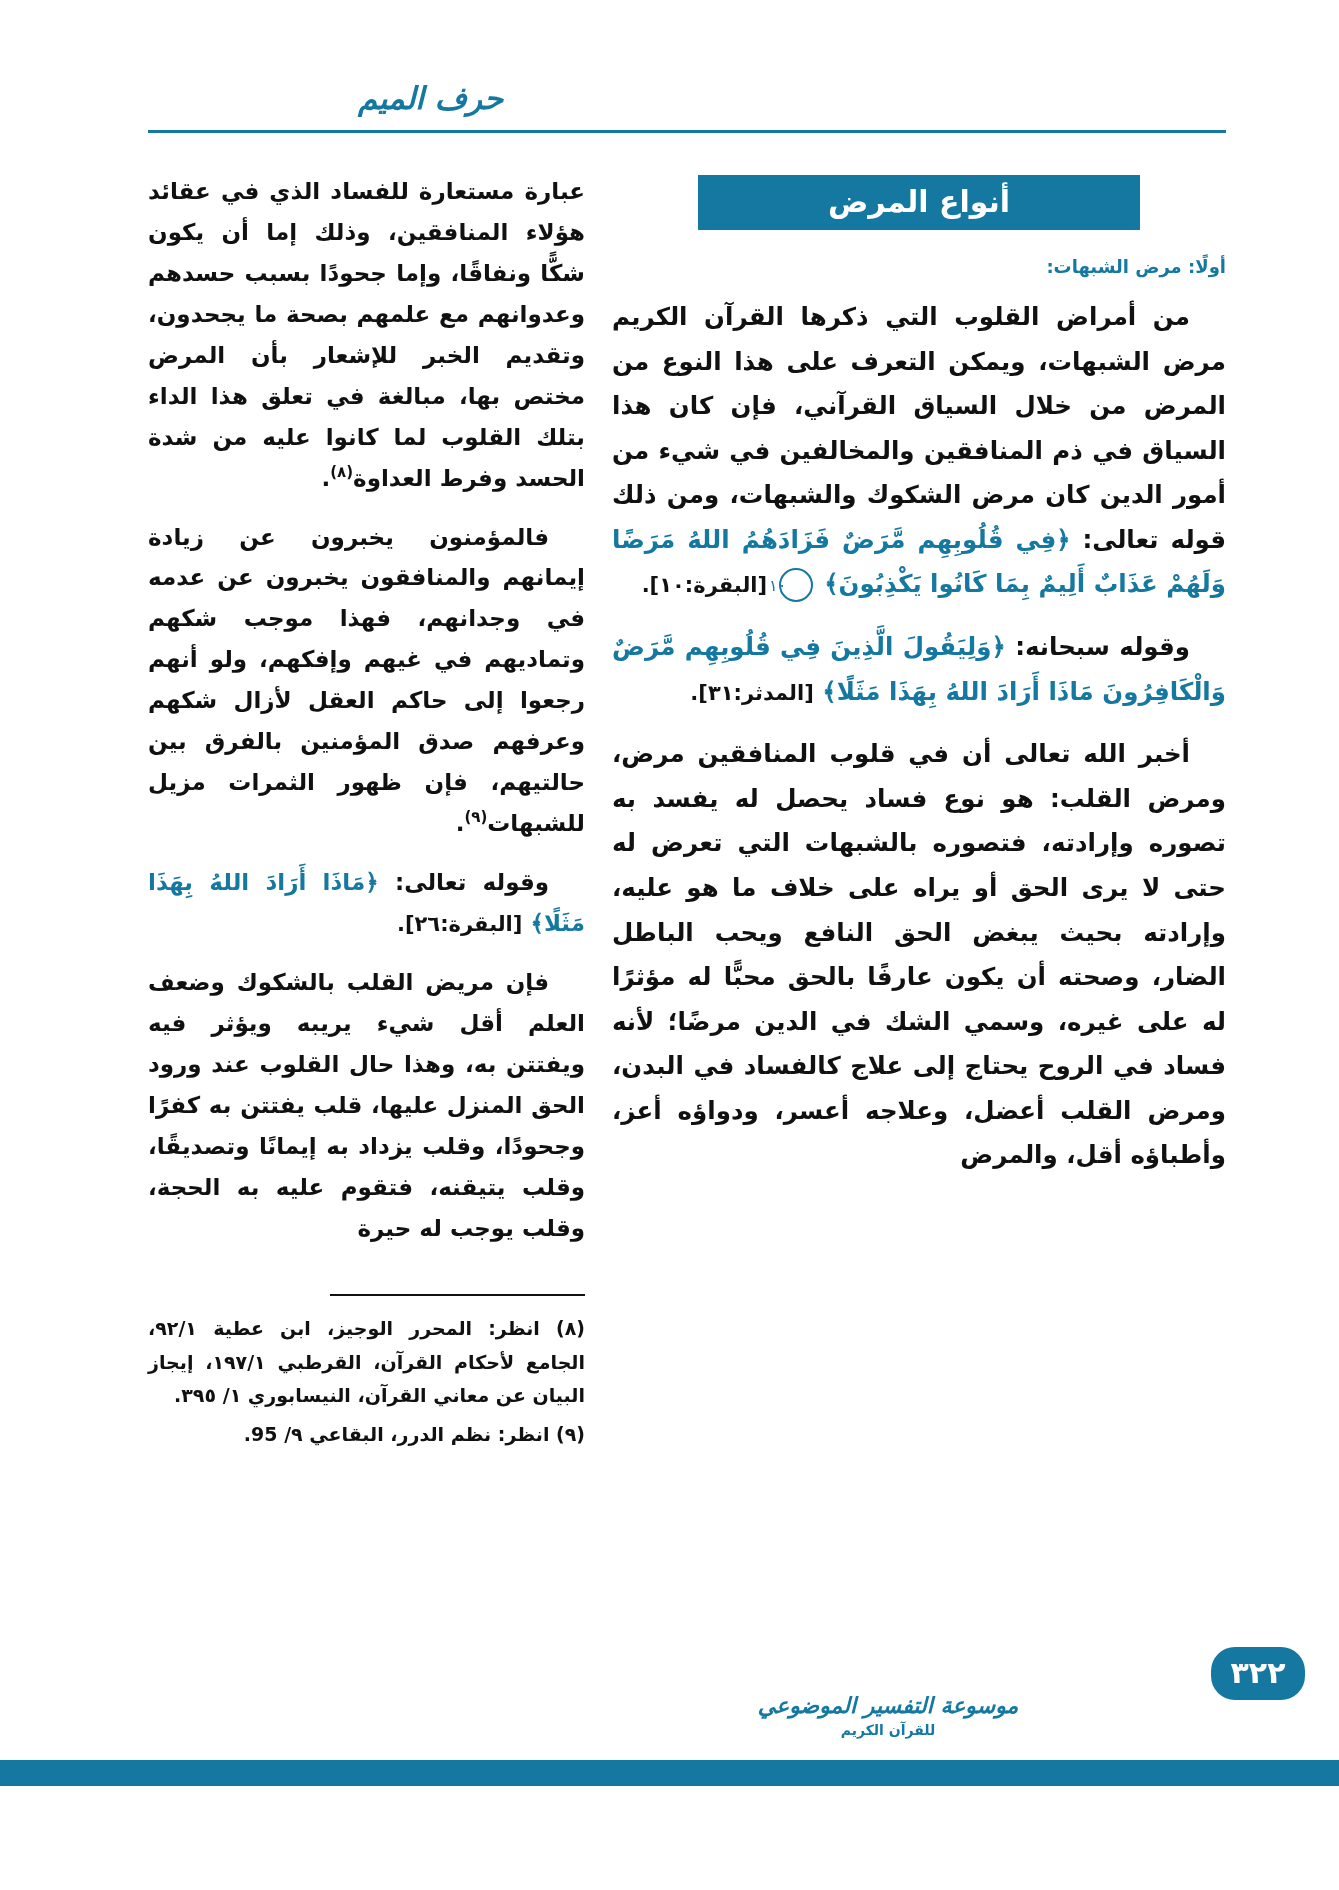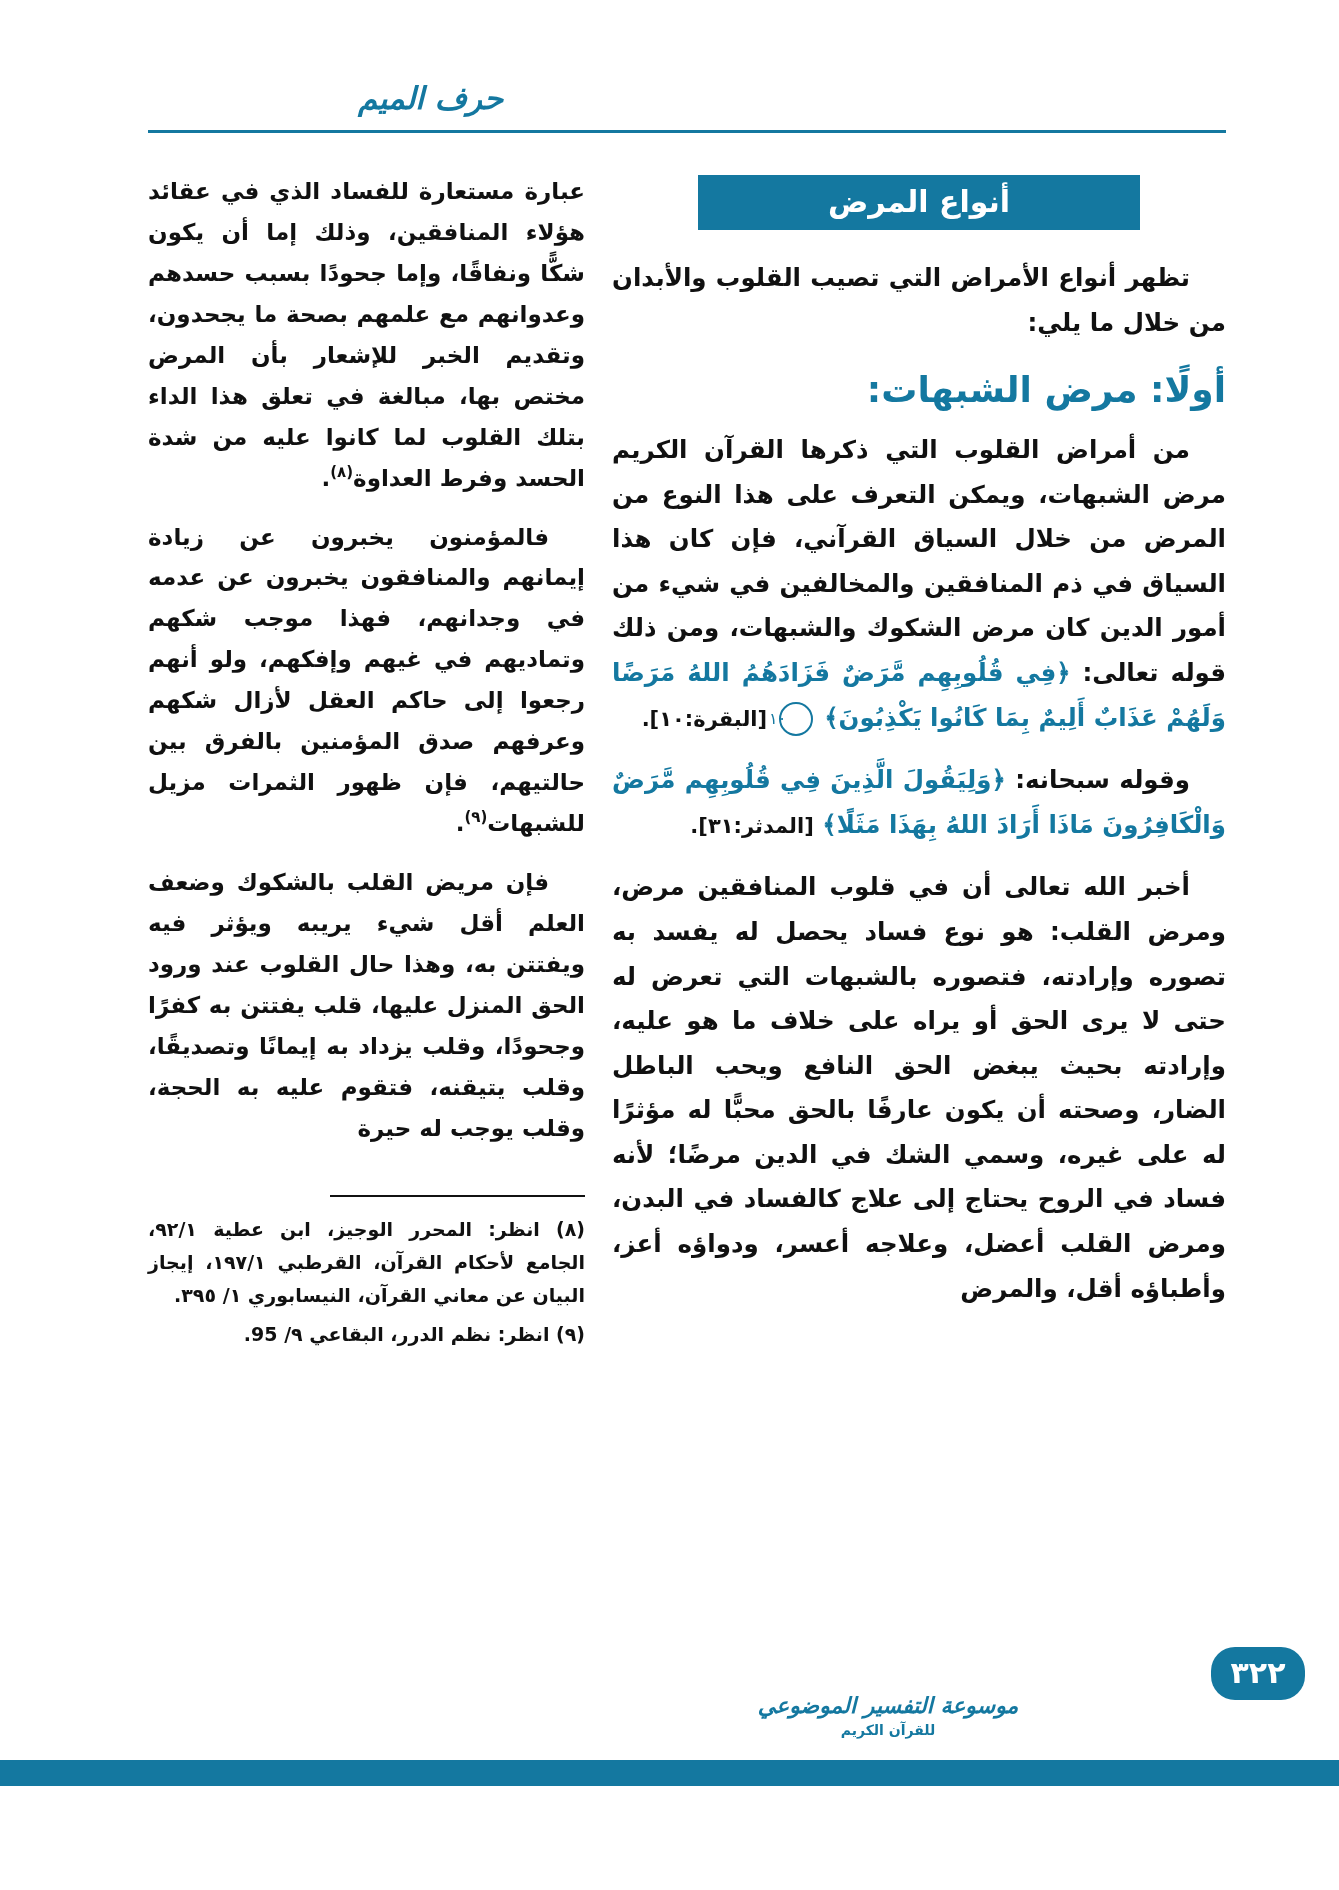--- a/index.html
+++ b/index.html
@@ -60,21 +60,21 @@
     line-height: 1.82;
     text-align: justify;
     text-align-last: right;
     margin-bottom: 18px;
   }
   .col-side .body { font-size: 23px; line-height: 1.78; }
   .indent { text-indent: 36px; }
 
   .subheading {
     color: var(--accent);
-    font-size: 36px;
+    font-size: 18px;
     font-weight: bold;
     margin: 24px 0 18px;
   }
 
   .verse {
     color: var(--accent);
     font-weight: bold;
   }
   .ref {
     color: #111111;
@@ -163,21 +163,20 @@
     <div class="header-rule"></div>
   </header>
 
   <main class="content">
 
     <section class="col col-main">
       <div class="banner">
         <span class="banner-text">أنواع المرض</span>
       </div>
 
-      <p class="body indent">تظهر أنواع الأمراض التي تصيب القلوب والأبدان من خلال ما يلي:</p>
 
       <p class="subheading">أولًا: مرض الشبهات:</p>
 
       <p class="body indent">
         <span>من أمراض القلوب التي ذكرها القرآن الكريم مرض الشبهات، ويمكن التعرف على هذا النوع من المرض من خلال السياق القرآني، فإن كان هذا السياق في ذم المنافقين والمخالفين في شيء من أمور الدين كان مرض الشكوك والشبهات، ومن ذلك قوله تعالى:</span>
         <span class="verse">﴿فِي قُلُوبِهِم مَّرَضٌ فَزَادَهُمُ اللهُ مَرَضًا وَلَهُمْ عَذَابٌ أَلِيمٌ بِمَا كَانُوا يَكْذِبُونَ﴾</span>
         <span class="ayah-num">١٠</span>
         <span class="ref">[البقرة:١٠].</span>
       </p>
 
@@ -188,20 +187,25 @@
       </p>
 
       <p class="body indent">أخبر الله تعالى أن في قلوب المنافقين مرض، ومرض القلب: هو نوع فساد يحصل له يفسد به تصوره وإرادته، فتصوره بالشبهات التي تعرض له حتى لا يرى الحق أو يراه على خلاف ما هو عليه، وإرادته بحيث يبغض الحق النافع ويحب الباطل الضار، وصحته أن يكون عارفًا بالحق محبًّا له مؤثرًا له على غيره، وسمي الشك في الدين مرضًا؛ لأنه فساد في الروح يحتاج إلى علاج كالفساد في البدن، ومرض القلب أعضل، وعلاجه أعسر، ودواؤه أعز، وأطباؤه أقل، والمرض</p>
     </section>
 
     <section class="col col-side">
       <p class="body"><span>عبارة مستعارة للفساد الذي في عقائد هؤلاء المنافقين، وذلك إما أن يكون شكًّا ونفاقًا، وإما جحودًا بسبب حسدهم وعدوانهم مع علمهم بصحة ما يجحدون، وتقديم الخبر للإشعار بأن المرض مختص بها، مبالغة في تعلق هذا الداء بتلك القلوب لما كانوا عليه من شدة الحسد وفرط العداوة</span><sup class="note">(٨)</sup><span>.</span></p>
 
       <p class="body indent"><span>فالمؤمنون يخبرون عن زيادة إيمانهم والمنافقون يخبرون عن عدمه في وجدانهم، فهذا موجب شكهم وتماديهم في غيهم وإفكهم، ولو أنهم رجعوا إلى حاكم العقل لأزال شكهم وعرفهم صدق المؤمنين بالفرق بين حالتيهم، فإن ظهور الثمرات مزيل للشبهات</span><sup class="note">(٩)</sup><span>.</span></p>
 
+      <p class="body indent">
+        <span>وقوله تعالى:</span>
+        <span class="verse">﴿مَاذَا أَرَادَ اللهُ بِهَذَا مَثَلًا﴾</span>
+        <span class="ref">[البقرة:٢٦].</span>
+      </p>
 
       <p class="body indent">فإن مريض القلب بالشكوك وضعف العلم أقل شيء يريبه ويؤثر فيه ويفتتن به، وهذا حال القلوب عند ورود الحق المنزل عليها، قلب يفتتن به كفرًا وجحودًا، وقلب يزداد به إيمانًا وتصديقًا، وقلب يتيقنه، فتقوم عليه به الحجة، وقلب يوجب له حيرة</p>
 
       <div class="footnotes">
         <div class="fn-rule"></div>
         <p class="fn">(٨) انظر: المحرر الوجيز، ابن عطية ٩٢/١، الجامع لأحكام القرآن، القرطبي ١٩٧/١، إيجاز البيان عن معاني القرآن، النيسابوري ١/ ٣٩٥.</p>
         <p class="fn">(٩) انظر: نظم الدرر، البقاعي ٩/ 95.</p>
       </div>
     </section>
 

